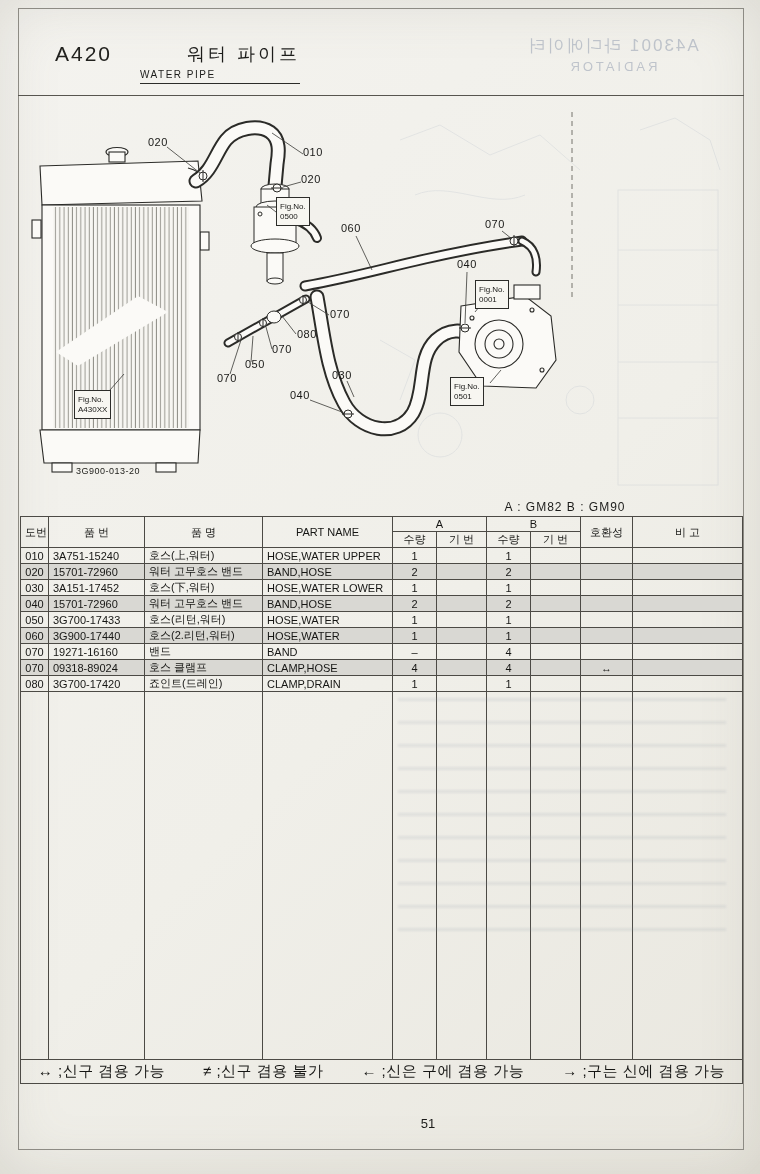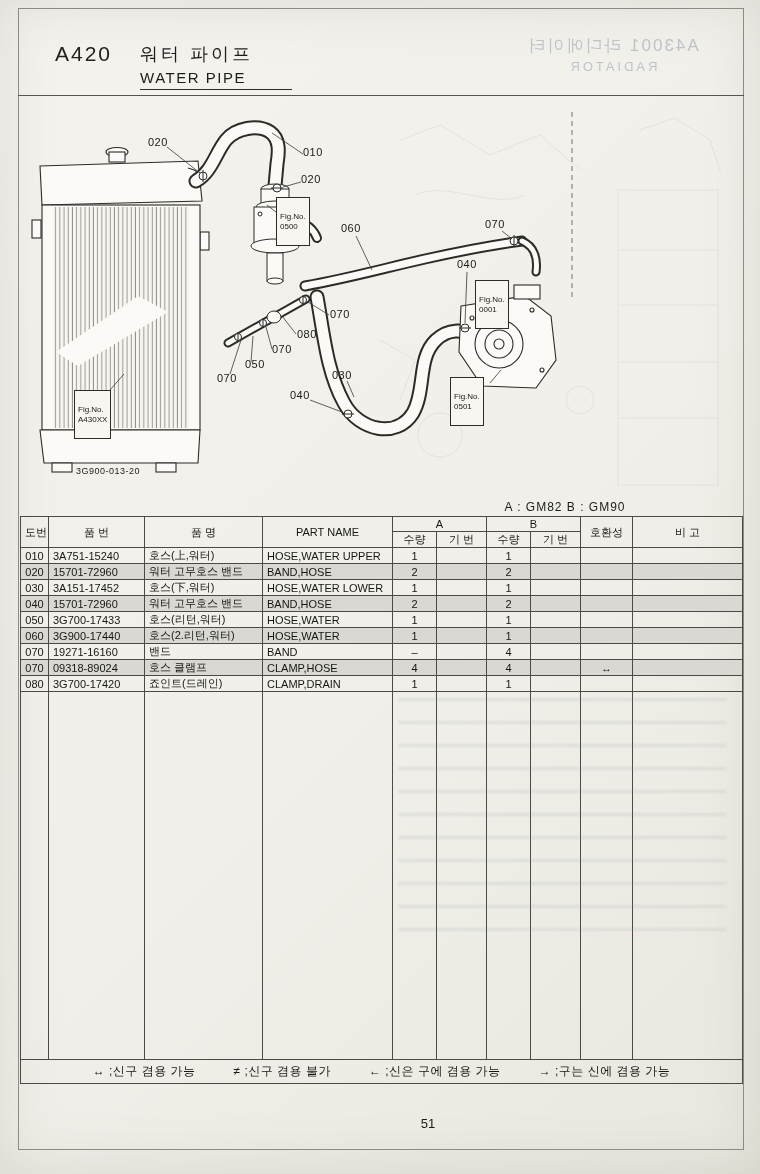--- a/index.html
+++ b/index.html
@@ -16,58 +16,58 @@
     background:linear-gradient(135deg,#f4f3ef 0%,#f0efe9 55%,#e9e7df 100%);
     box-shadow:inset 0 0 60px rgba(120,115,100,0.18);
   }
   .frame {
     position:absolute; left:18px; top:8px; width:726px; height:1142px;
     border:1px solid #8d8b84;
   }
   
   .header { position:absolute; left:55px; top:42px; display:flex; gap:28px; align-items:flex-start; }
   .code { font-size:21px; letter-spacing:2px; color:#21211e; }
-  .titleblock .kr { font-size:18px; letter-spacing:3px; }
-  .titleblock .en { font-size:15px; letter-spacing:1.5px; margin-top:3px; padding-bottom:3px;
+  .titleblock .kr { font-size:18px; letter-spacing:3px;margin-left:47px; }
+  .titleblock .en { font-size:10px; letter-spacing:1.5px; margin-top:3px; padding-bottom:3px;
                     border-bottom:1.5px solid #2c2c29; min-width:152px; }
   .header-rule { position:absolute; left:18px; top:95px; width:726px; border-top:1px solid #57554f; }
 
   
   .ghost-title { position:absolute; left:505px; top:34px; width:215px; text-align:center;
                  transform:scaleX(-1); color:#8d98ac; opacity:0.5; filter:blur(0.7px); }
   .ghost-title .g1 { font-size:17px; letter-spacing:2px; }
   .ghost-title .g2 { font-size:13px; letter-spacing:3px; margin-top:2px; }
   .ghost-rows { position:absolute; left:398px; top:698px; width:328px; height:248px;
     background:repeating-linear-gradient(to bottom, rgba(138,148,166,0.15) 0px, rgba(138,148,166,0.15) 3px, transparent 3px, transparent 23px);
     filter:blur(1px); }
 
   
   .diagram { position:absolute; left:20px; top:100px; width:720px; height:404px; }
   .diagram svg { position:absolute; left:0; top:0; }
   .callout { position:absolute; font-size:11px; letter-spacing:0.5px; color:#191917; }
   .figbox { position:absolute; border:1px solid #2c2c29; background:#f7f6f1;
-            font-size:8px; line-height:1.2; padding:14px 3px; color:#191917; }
+            font-size:8px; line-height:1.2; padding:4px 3px; color:#191917; }
   .drawno { position:absolute; left:56px; top:366px; font-size:9px; letter-spacing:0.5px; color:#23231f; }
 
   
   .variant-note { position:absolute; left:440px; top:500px; width:250px; text-align:center;
                   font-size:12px; letter-spacing:1px; }
 
   
   .parts-table { position:absolute; left:20px; top:516px; width:722px;
                  border-collapse:collapse; table-layout:fixed; font-size:11px; color:#161614;padding-left:40px; }
   .parts-table th, .parts-table td { border:1px solid #4c4a45; padding:0 4px; height:16px;
                  font-weight:normal; overflow:hidden; white-space:nowrap; }
   .parts-table thead th { text-align:center; height:15px; }
   .parts-table tbody td.c-ref, .parts-table tbody td.c-a_qty, .parts-table tbody td.c-b_qty,
   .parts-table tbody td.c-compat { text-align:center; }
   .parts-table tbody tr:nth-child(even) { background:#d9d8d3; }
   .parts-table tfoot td.filler { height:368px; background:transparent; }
   .parts-table tfoot td.legendcell { height:24px; }
-  .legend-wrap { display:flex; justify-content:center; gap:38px; font-size:12px; letter-spacing:0.5px; }
+  .legend-wrap { display:flex; justify-content:center; gap:38px; font-size:15px; letter-spacing:0.5px; }
 
   .page-number { position:absolute; left:0; top:1116px; width:100%; text-align:center; font-size:13px;margin-left:48px; }
 </style>
 </head>
 <body>
 
 <div class="sheet">
   <div class="frame"></div>
 
   <div class="ghost-title">

